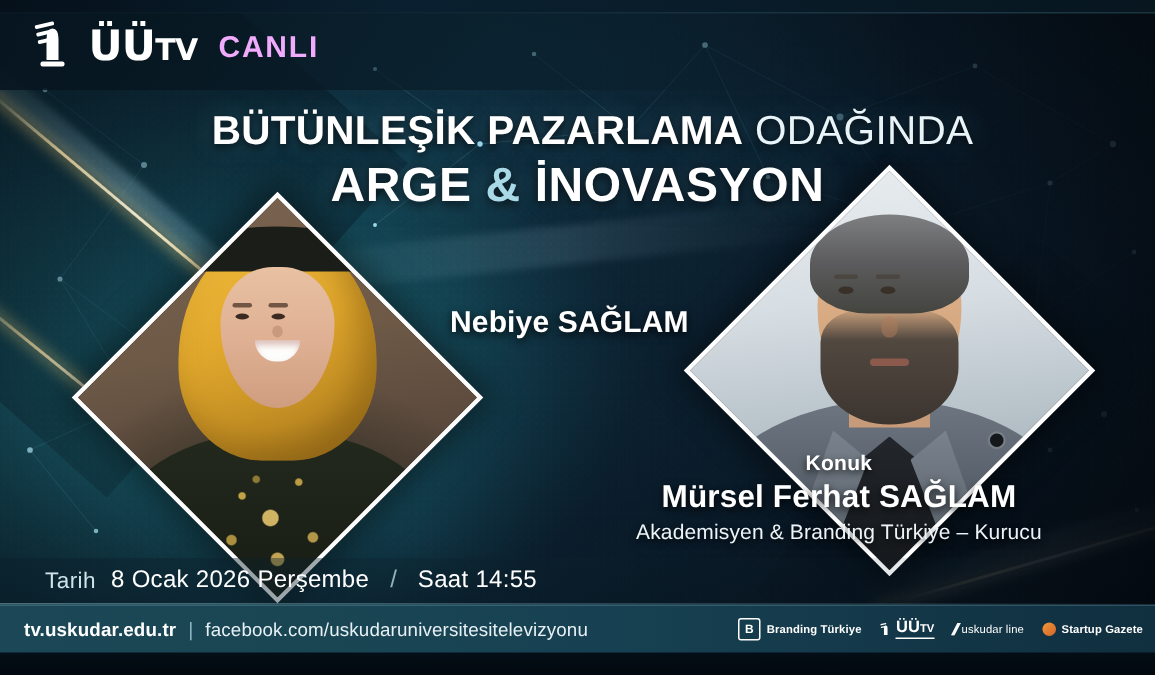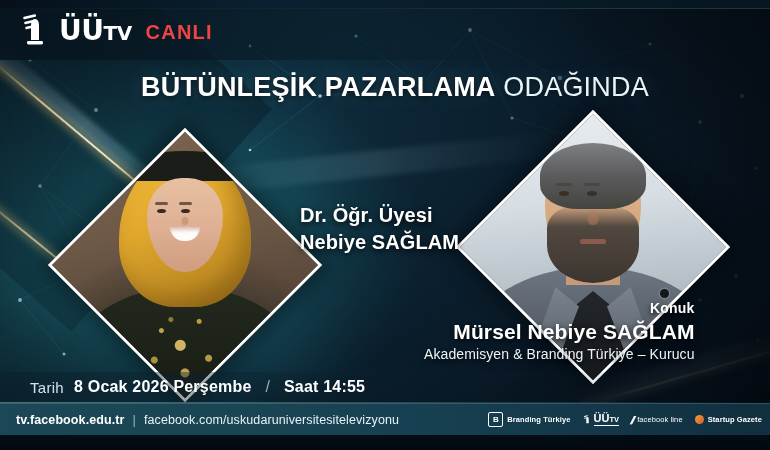--- a/index.html
+++ b/index.html
@@ -86,21 +86,21 @@
     display:flex;align-items:center;gap:9px;
   }
   .tower-icon{width:30px;height:36px;display:block;flex:0 0 auto;}
   .logo-uutv{
     font-family:"DejaVu Sans","Liberation Sans",sans-serif;
     font-weight:700;font-size:28px;letter-spacing:-.5px;color:#fff;
     line-height:1;position:relative;top:1px;
   }
   .logo-uutv .tv{font-size:20px;letter-spacing:-.5px;}
   .logo-canli{
-    font-weight:700;font-size:20px;letter-spacing:1.2px;color:#ef4444;
+    font-weight:700;font-size:20px;letter-spacing:1.2px;color:#f0abfc;
     position:relative;top:2px;margin-left:5px;
   }
 
   
   .title-block{
     position:absolute;left:0;top:72px;width:770px;text-align:center;
     z-index:6;
   }
   .title-line1{
     font-size:27px;line-height:30px;letter-spacing:.2px;white-space:nowrap;
@@ -243,21 +243,21 @@
   .g-mic{
     position:absolute;right:58px;top:176px;width:9px;height:9px;border-radius:50%;
     background:#15181b;box-shadow:0 0 0 1.5px rgba(255,255,255,.12);
   }
 
   
   .name-mod{
     position:absolute;left:300px;top:200px;z-index:7;text-align:left;
   }
   .name-guest{
-    position:absolute;left:424px;top:300px;z-index:7;text-align:right;
+    position:absolute;left:424px;top:300px;z-index:7;text-align:center;
   }
   .role{
     font-size:14px;font-weight:700;color:#ffffff;letter-spacing:.2px;
     text-shadow:0 2px 5px rgba(0,0,0,.8);
   }
   .person{
     font-size:20px;font-weight:700;color:#ffffff;line-height:23px;
     letter-spacing:.1px;margin-top:4px;
     text-shadow:0 2px 6px rgba(0,0,0,.85);
   }
@@ -268,21 +268,21 @@
   }
 
   
   .date-bar{
     position:absolute;left:0;top:372px;width:770px;height:30px;z-index:8;
     display:flex;align-items:center;
     background:linear-gradient(90deg,rgba(10,32,44,.55),rgba(10,32,44,.18) 60%,rgba(10,32,44,0));
   }
   .date-inner{display:flex;align-items:center;gap:10px;margin-left:30px;}
   .dlabel{font-size:15px;font-weight:400;color:#cfe3ea;letter-spacing:.3px;}
-  .dvalue{font-size:16px;font-weight:700;color:#ffffff;letter-spacing:.2px;text-align:right;}
+  .dvalue{font-size:16px;font-weight:400;color:#ffffff;letter-spacing:.2px;text-align:right;}
   .dsep{font-size:16px;color:#8fb3c0;font-weight:300;margin:0 4px;}
   .hairline{
     position:absolute;left:0;top:402px;width:770px;height:1px;z-index:9;
     background:linear-gradient(90deg,rgba(150,200,215,.45),rgba(150,200,215,.18) 70%,rgba(150,200,215,0));
   }
 
   
   .footer{
     position:absolute;left:0;top:403px;width:770px;height:31px;z-index:9;
     display:flex;align-items:center;
@@ -455,45 +455,47 @@
     <div class="logo-uutv">
       <span>ÜÜ</span><span class="tv">TV</span>
     </div>
     <div class="logo-canli">CANLI</div>
   </div>
 
   <div class="title-block">
     <div class="title-line1">
       <span class="strong">BÜTÜNLEŞİK PAZARLAMA</span><span class="light"> ODAĞINDA</span>
     </div>
+    <div class="title-line2">
+      <span>ARGE </span><span class="amp">&amp;</span><span> İNOVASYON</span>
+    </div>
   </div>
 
   <div class="name-mod">
-    <div class="person">Dr. Öğr. Üyesi</div>
     <div class="person">Nebiye SAĞLAM</div>
   </div>
 
   <div class="name-guest">
     <div class="role">Konuk</div>
-    <div class="person big">Mürsel Nebiye SAĞLAM</div>
+    <div class="person big">Mürsel Ferhat SAĞLAM</div>
     <div class="subrole">Akademisyen &amp; Branding Türkiye – Kurucu</div>
   </div>
 
   <div class="date-bar">
     <div class="date-inner">
       <span class="dlabel">Tarih</span>
       <span class="dvalue">8 Ocak 2026 Perşembe</span>
       <span class="dsep">/</span>
       <span class="dvalue">Saat 14:55</span>
     </div>
   </div>
   <div class="hairline"></div>
 
   <div class="footer">
-    <span class="f-url">tv.facebook.edu.tr</span>
+    <span class="f-url">tv.uskudar.edu.tr</span>
     <span class="f-pipe">|</span>
     <span class="f-fb">facebook.com/uskudaruniversitesitelevizyonu</span>
 
     <div class="f-logos">
 
       <div class="f-logo">
         <span class="bt-mark">B</span>
         <span class="f-logo-txt">Branding Türkiye</span>
       </div>
 
@@ -503,21 +505,21 @@
             <rect x="3" y="5" width="13" height="3" rx="1" transform="rotate(-13 3 5)"></rect>
             <rect x="4" y="11" width="12" height="3" rx="1" transform="rotate(-13 4 11)"></rect>
             <path d="M15 8 q4 0 4 7 l0 14 -8 0 0 -14 q0 -7 4 -7 z"></path>
           </g>
         </svg>
         <span class="uutv-mini-txt"><span>ÜÜ</span><span class="s">TV</span></span>
       </div>
 
       <div class="f-logo">
         <span class="bl-slash">//</span>
-        <span class="f-logo-txt light">facebook line</span>
+        <span class="f-logo-txt light">uskudar line</span>
       </div>
 
       <div class="f-logo">
         <span class="sg-dot"></span>
         <span class="f-logo-txt">Startup Gazete</span>
       </div>
 
     </div>
   </div>
 

